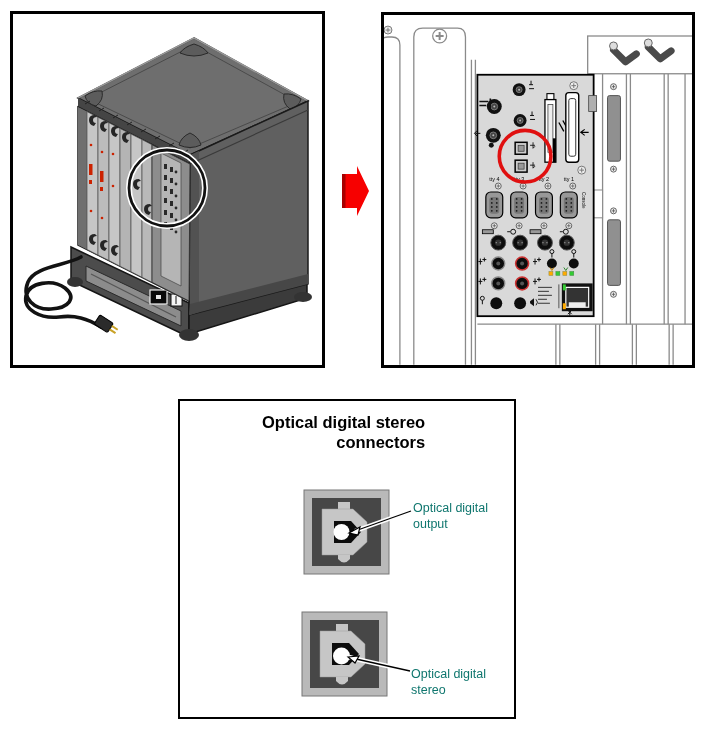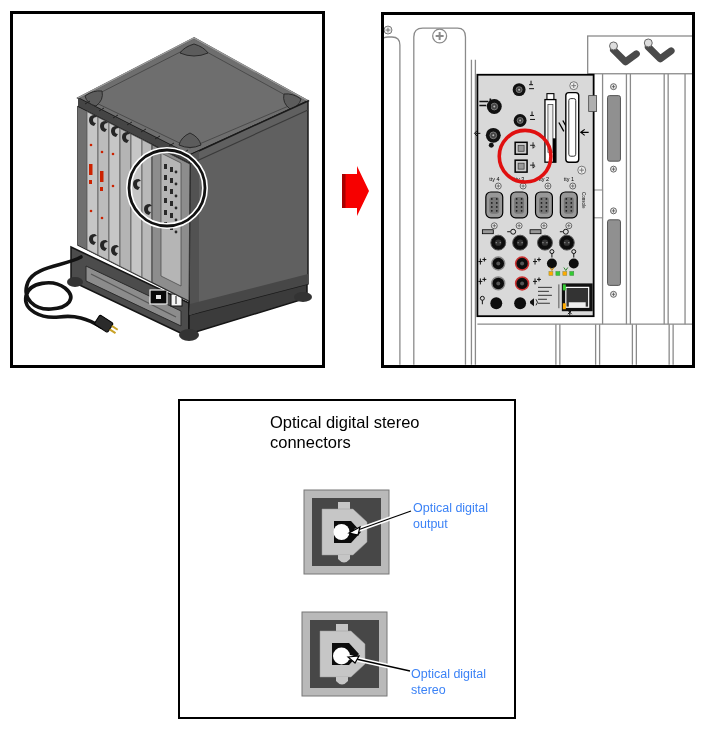--- a/index.html
+++ b/index.html
@@ -4,23 +4,23 @@
 <style>
   html,body{margin:0;padding:0;background:#fff;}
   .canvas{position:relative;width:705px;height:731px;background:#fff;
           font-family:"Liberation Sans",sans-serif;overflow:hidden;}
   .fig-box{position:absolute;border:2px solid #000;background:#fff;box-sizing:border-box;}
   #box-left{left:10px;top:11px;width:315px;height:357px;border-width:3px;}
   #box-right{left:381px;top:12px;width:314px;height:356px;border-width:3px;}
   #box-callout{left:178px;top:399px;width:338px;height:320px;}
   .fig-box svg{position:absolute;left:0;top:0;width:100%;height:100%;}
   #red-arrow{position:absolute;left:335px;top:166px;width:36px;height:54px;}
-  .callout-title{position:absolute;left:90px;top:11px;font-size:16.5px;font-weight:normal;
-                 line-height:20px;color:#000;white-space:pre;}
-  .pointer-label{position:absolute;font-size:12.5px;line-height:16px;color:#3b82f6;white-space:pre;}
+  .callout-title{position:absolute;left:82px;top:11px;font-size:16.5px;font-weight:bold;
+                 line-height:20px;color:#000;white-space:pre;text-align:right;}
+  .pointer-label{position:absolute;font-size:12.5px;line-height:16px;color:#0f766e;white-space:pre;}
   #label-output{left:233px;top:99px;}
   #label-input{left:231px;top:265px;}
 </style>
 </head>
 <body>
 
 <div class="canvas">
 
   <div class="fig-box" id="box-left">
     <svg viewBox="0 0 309 351" preserveAspectRatio="xMidYMid meet">

